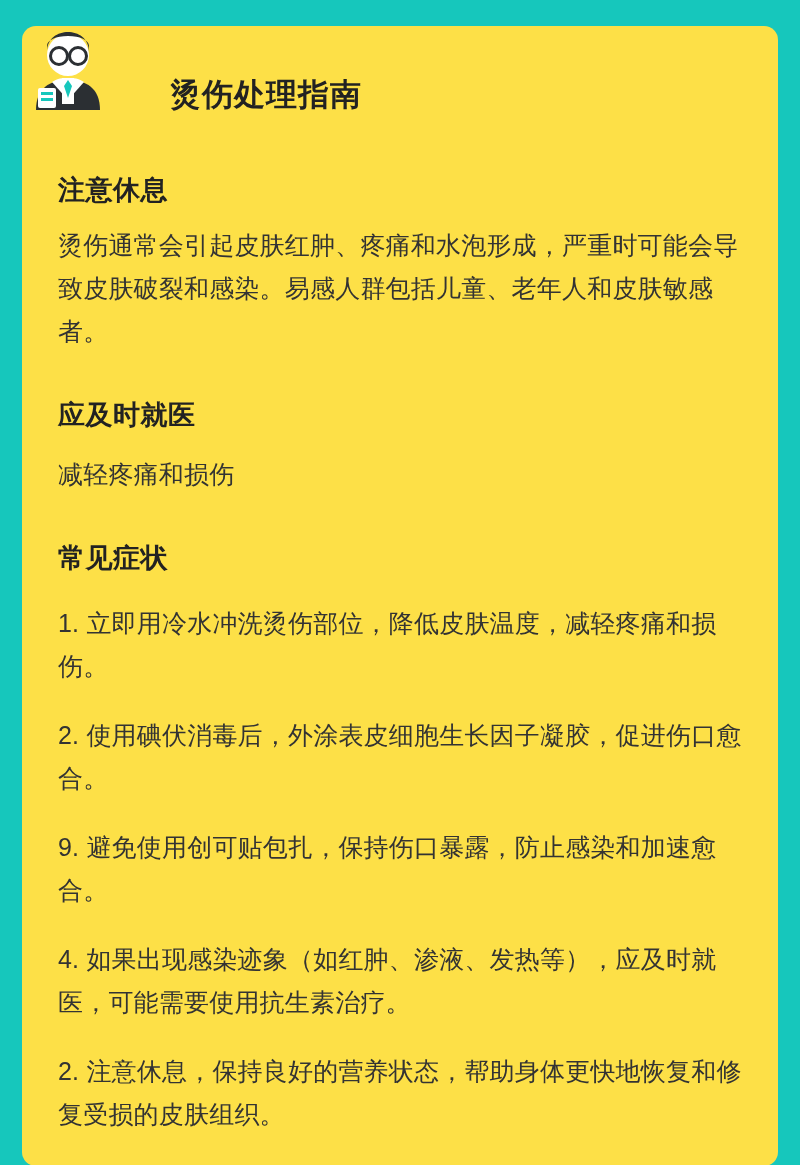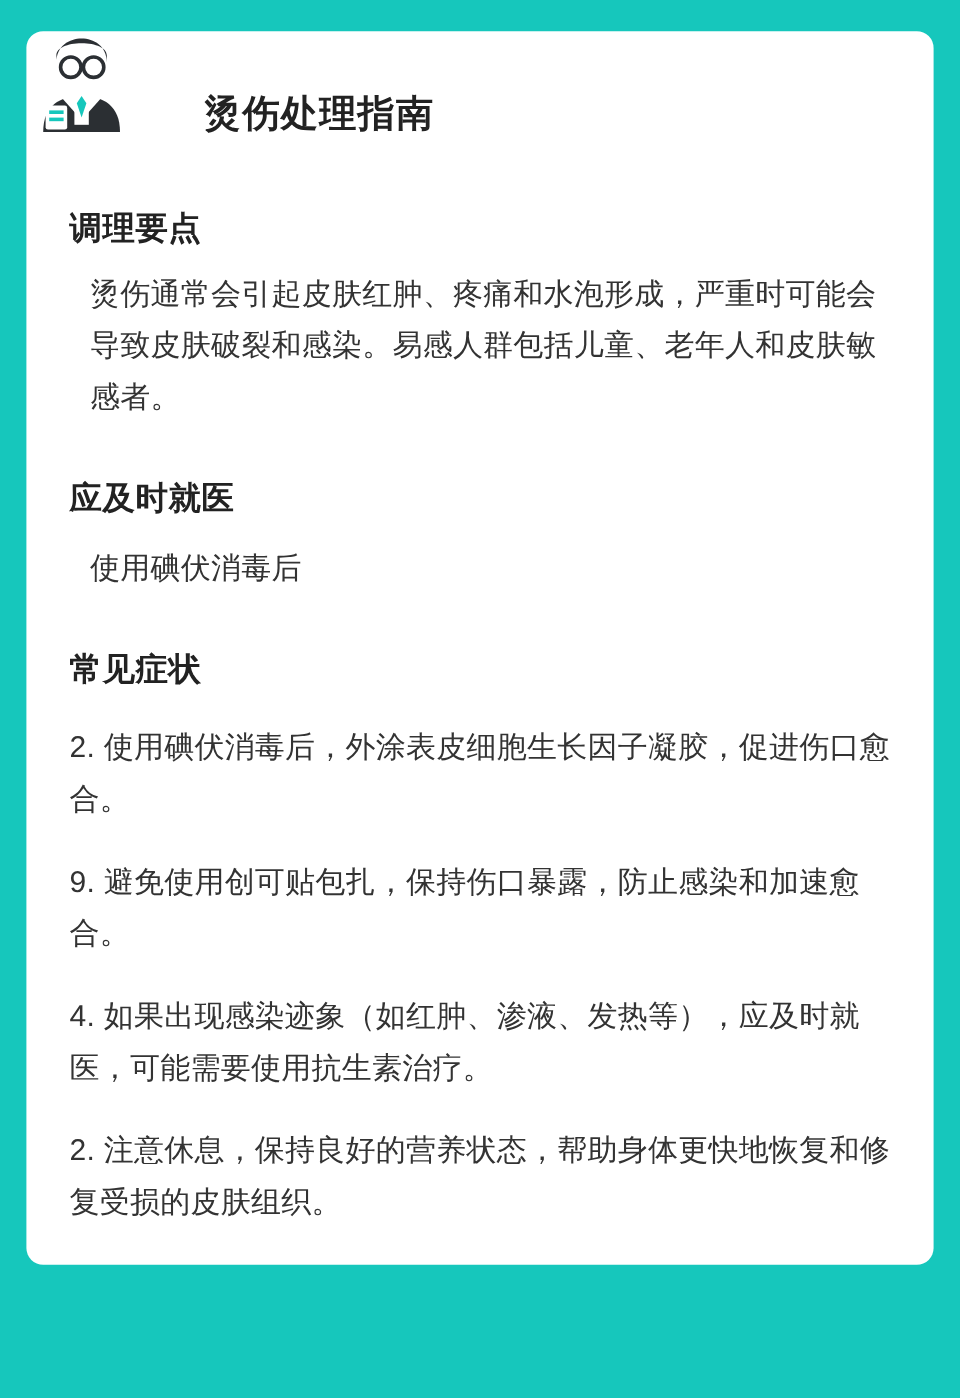--- a/index.html
+++ b/index.html
@@ -15,21 +15,21 @@
   }
   .page {
     position: relative;
     width: 800px;
     height: 1165px;
     box-sizing: border-box;
     padding: 26px 22px 0 22px;
   }
   .card {
     position: relative;
-    background: #ffffff;
+    background: #fde047;
     border-radius: 14px;
     width: 756px;
     min-height: 1028px;
     box-sizing: border-box;
     padding: 34px 36px 30px 36px;
   }
   .doctor-icon {
     position: absolute;
     left: 0px;
     top: -4px;
@@ -51,21 +51,21 @@
     margin: 44px 0 0 0;
     letter-spacing: 0.5px;
   }
   h2.section.first {
     margin-top: 56px;
   }
   p.body {
     font-size: 25px;
     line-height: 1.72;
     color: #333333;
-    margin: 16px 0 0 17px;
+    margin: 16px 0 0 0;
     letter-spacing: 0.2px;
   }
   p.body.tight {
     margin-top: 20px;
   }
   .steps {
     margin-top: 8px;
   }
   .step {
     font-size: 25px;
@@ -98,28 +98,29 @@
         <line x1="45.5" y1="33" x2="47.5" y2="33" stroke="#2b2f33" stroke-width="3"></line>
 
         <rect x="16" y="66" width="18" height="20" rx="2" fill="#ffffff"></rect>
         <rect x="19" y="70" width="12" height="3" fill="#16c7bc"></rect>
         <rect x="19" y="76" width="12" height="3" fill="#16c7bc"></rect>
       </svg>
     </div>
 
     <h1 class="title">烫伤处理指南</h1>
 
-    <h2 class="section first">调理要点</h2>
+    <h2 class="section first">注意休息</h2>
     <p class="body">烫伤通常会引起皮肤红肿、疼痛和水泡形成，严重时可能会导致皮肤破裂和感染。易感人群包括儿童、老年人和皮肤敏感者。</p>
 
     <h2 class="section">应及时就医</h2>
-    <p class="body tight">使用碘伏消毒后</p>
+    <p class="body tight">减轻疼痛和损伤</p>
 
     <h2 class="section">常见症状</h2>
     <div class="steps">
+      <p class="step">1. 立即用冷水冲洗烫伤部位，降低皮肤温度，减轻疼痛和损伤。</p>
       <p class="step">2. 使用碘伏消毒后，外涂表皮细胞生长因子凝胶，促进伤口愈合。</p>
       <p class="step">9. 避免使用创可贴包扎，保持伤口暴露，防止感染和加速愈合。</p>
       <p class="step">4. 如果出现感染迹象（如红肿、渗液、发热等），应及时就医，可能需要使用抗生素治疗。</p>
       <p class="step">2. 注意休息，保持良好的营养状态，帮助身体更快地恢复和修复受损的皮肤组织。</p>
     </div>
   </div>
 
 </div>
 
 </body></html>

